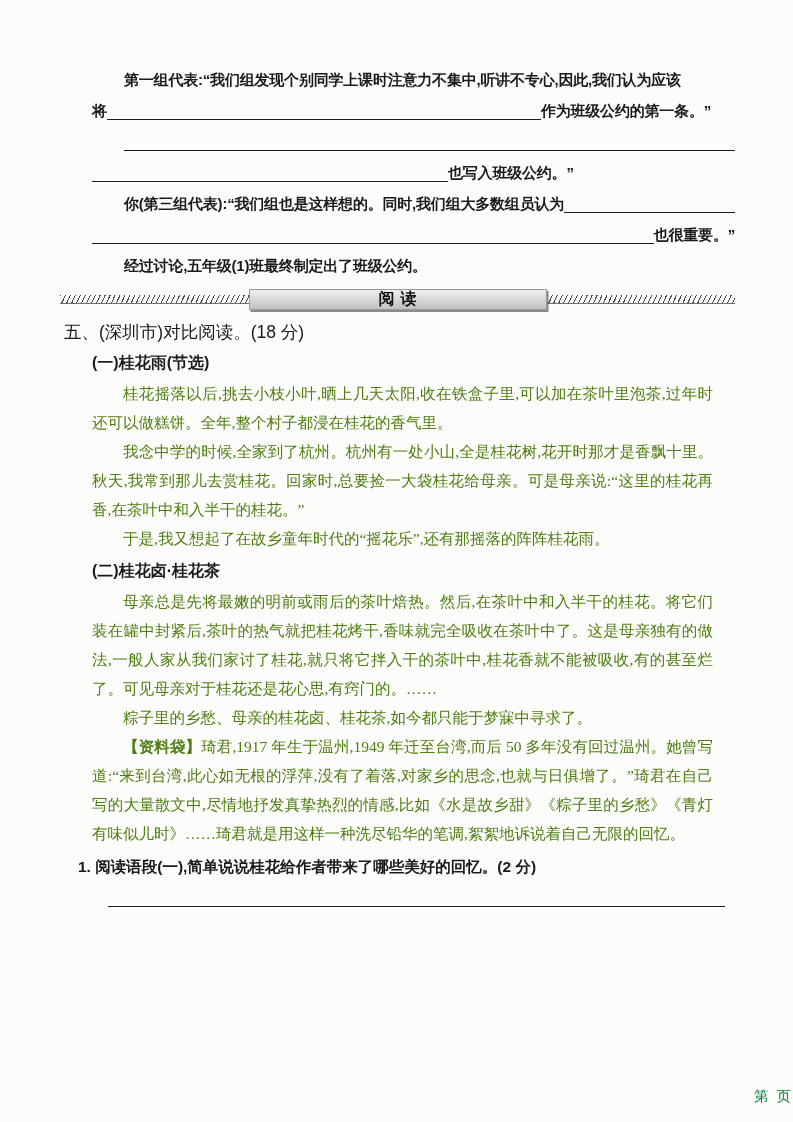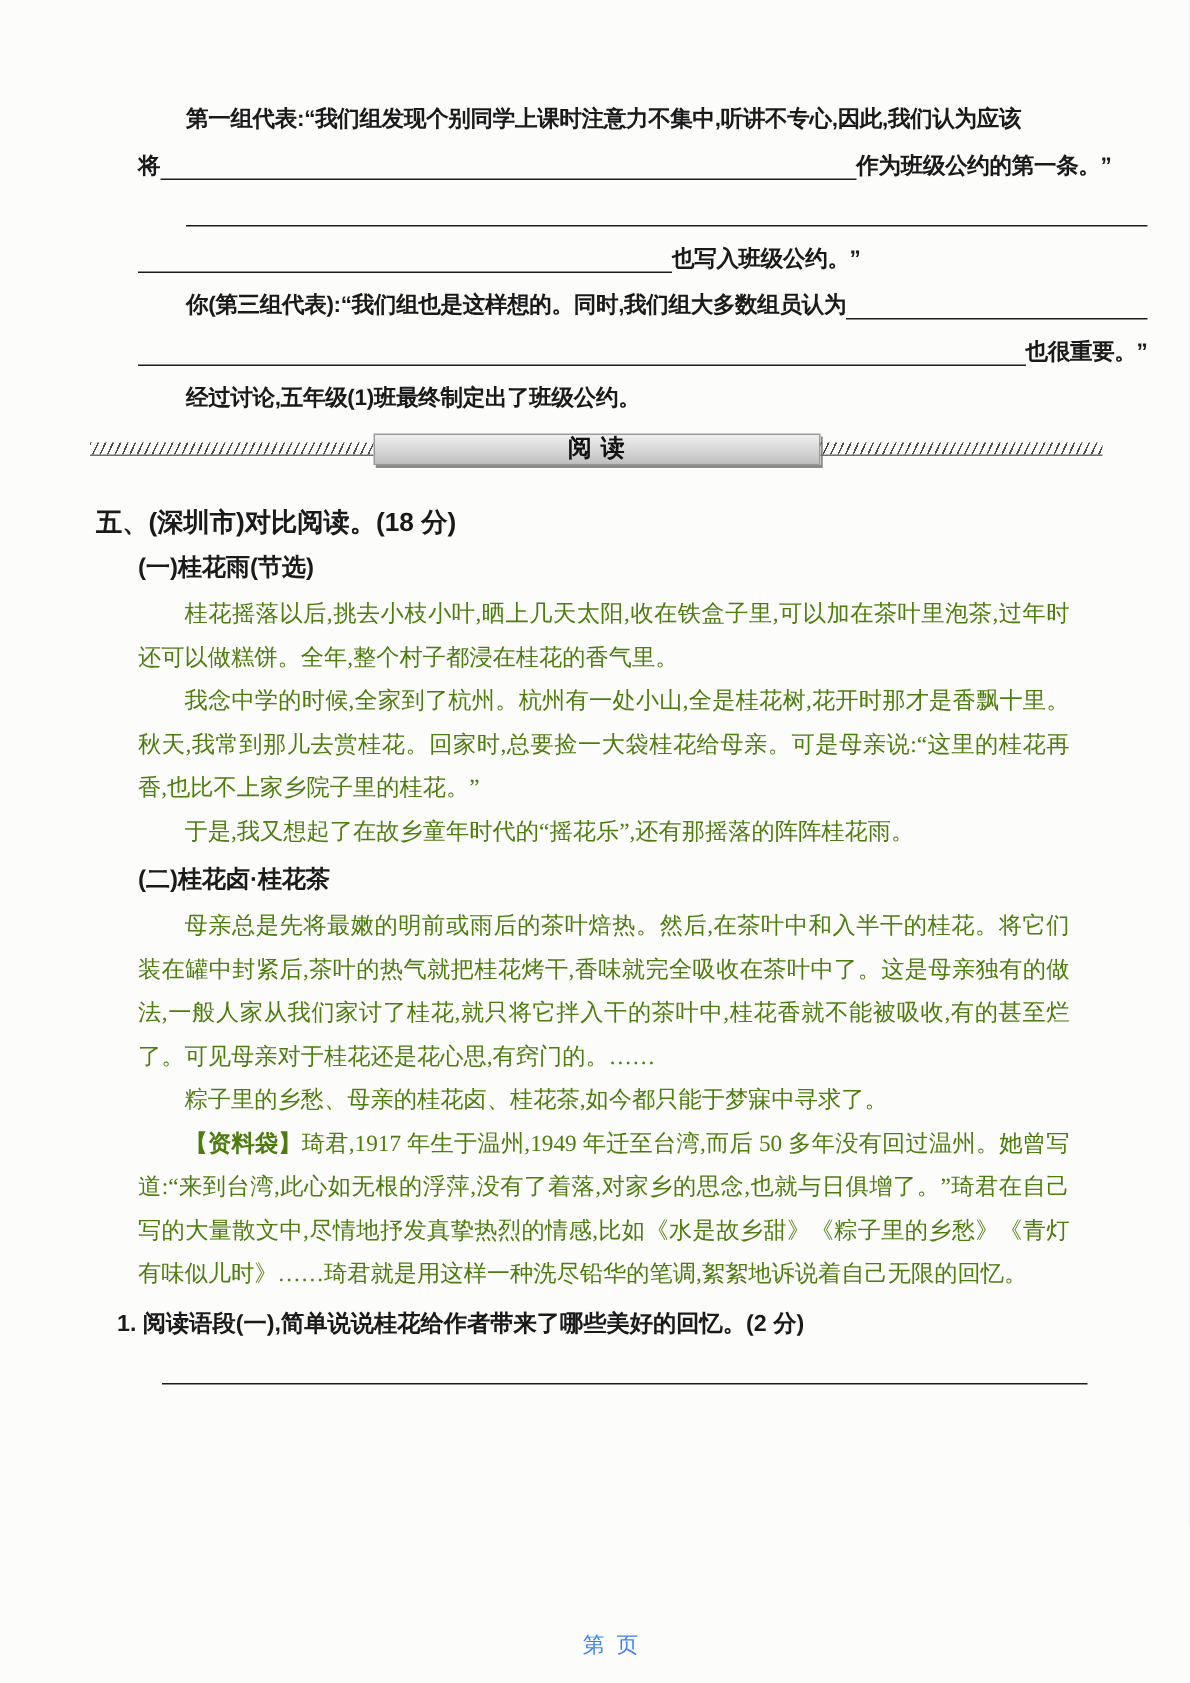--- a/index.html
+++ b/index.html
@@ -7,21 +7,21 @@
   .page {
     position:relative;
     width:793px; height:1122px;
     margin:0 auto;
     background:#fcfcfb;
     color:#1a1a1a;
     font-family:"Liberation Sans", sans-serif;
     overflow:hidden;
   }
   
-  .dialogue { margin:64px 28px 0 92px; }
+  .dialogue { margin:64px 58px 0 92px; }
   .d-line {
     display:flex; align-items:flex-end;
     height:31px; line-height:31px;
     font-size:15px; font-weight:600; letter-spacing:-0.2px;
     white-space:nowrap;
   }
   .d-line .txt { flex:none; }
   .indent { padding-left:32px; }
   .blank {
     flex:1 1 auto;
@@ -41,22 +41,22 @@
     flex:0 0 auto; width:298px; height:21px;
     display:flex; align-items:center; justify-content:center;
     background:linear-gradient(180deg,#efefef 0%,#d6d6d6 55%,#c0c0c0 100%);
     border:1px solid #9a9a9a;
     box-shadow:1.5px 2px 0 #8b8b8b;
     font-size:16px; font-weight:700; letter-spacing:6px; text-indent:6px;
     color:#111;
   }
   
   .sec-heading {
-    margin:25px 58px 2px 64px;
-    font-size:17.5px; font-weight:700; line-height:26px;
+    margin:9px 58px 2px 64px;
+    font-size:17.5px; font-weight:400; line-height:26px;
   }
   .p-title {
     margin:5px 80px 3px 92px;
     font-size:16px; font-weight:700; line-height:26px;
   }
   .kai {
     margin:0 80px 0 92px;
     font-family:"Liberation Serif", serif;
     font-size:15.5px; line-height:29px;
     text-align:justify; text-indent:2em;
@@ -68,21 +68,21 @@
     font-size:15.5px; font-weight:600; line-height:29px;
   }
   .answer-line {
     margin:0 68px 0 108px;
     height:26px;
     border-bottom:1.6px solid #1c1c1c;
   }
   
   .footer {
     position:absolute; left:0; right:0; bottom:16px;
-    text-align:center; font-size:14.5px; color:#3b82f6; letter-spacing:2px;padding-left:23px;
+    text-align:right; font-size:14.5px; color:#15803d; letter-spacing:2px;padding-left:23px;
   }
 </style>
 </head>
 <body>
 
 <div class="page">
 
   <section class="dialogue">
     <div class="d-line indent">
       <span class="txt">第一组代表:“我们组发现个别同学上课时注意力不集中,听讲不专心,因此,我们认为应该</span>
@@ -116,21 +116,21 @@
     <div class="hatch"></div>
     <div class="banner-bar">阅读</div>
     <div class="hatch"></div>
   </div>
 
   <section>
     <h2 class="sec-heading">五、(深圳市)对比阅读。(18 分)</h2>
 
     <h3 class="p-title">(一)桂花雨(节选)</h3>
     <p class="kai">桂花摇落以后,挑去小枝小叶,晒上几天太阳,收在铁盒子里,可以加在茶叶里泡茶,过年时还可以做糕饼。全年,整个村子都浸在桂花的香气里。</p>
-    <p class="kai">我念中学的时候,全家到了杭州。杭州有一处小山,全是桂花树,花开时那才是香飘十里。秋天,我常到那儿去赏桂花。回家时,总要捡一大袋桂花给母亲。可是母亲说:“这里的桂花再香,也比不上家乡院子里的桂花。”</p>
+    <p class="kai">我念中学的时候,全家到了杭州。杭州有一处小山,全是桂花树,花开时那才是香飘十里。秋天,我常到那儿去赏桂花。回家时,总要捡一大袋桂花给母亲。可是母亲说:“这里的桂花再香,在茶叶中和入半干的桂花。”</p>
     <p class="kai">于是,我又想起了在故乡童年时代的“摇花乐”,还有那摇落的阵阵桂花雨。</p>
 
     <h3 class="p-title">(二)桂花卤·桂花茶</h3>
     <p class="kai">母亲总是先将最嫩的明前或雨后的茶叶焙热。然后,在茶叶中和入半干的桂花。将它们装在罐中封紧后,茶叶的热气就把桂花烤干,香味就完全吸收在茶叶中了。这是母亲独有的做法,一般人家从我们家讨了桂花,就只将它拌入干的茶叶中,桂花香就不能被吸收,有的甚至烂了。可见母亲对于桂花还是花心思,有窍门的。……</p>
     <p class="kai">粽子里的乡愁、母亲的桂花卤、桂花茶,如今都只能于梦寐中寻求了。</p>
 
     <p class="kai"><span class="zl-label">【资料袋】</span><span>琦君,1917 年生于温州,1949 年迁至台湾,而后 50 多年没有回过温州。她曾写道:“来到台湾,此心如无根的浮萍,没有了着落,对家乡的思念,也就与日俱增了。”琦君在自己写的大量散文中,尽情地抒发真挚热烈的情感,比如《水是故乡甜》《粽子里的乡愁》《青灯有味似儿时》……琦君就是用这样一种洗尽铅华的笔调,絮絮地诉说着自己无限的回忆。</span></p>
 
     <p class="question">1. 阅读语段(一),简单说说桂花给作者带来了哪些美好的回忆。(2 分)</p>
     <div class="answer-line"></div>

